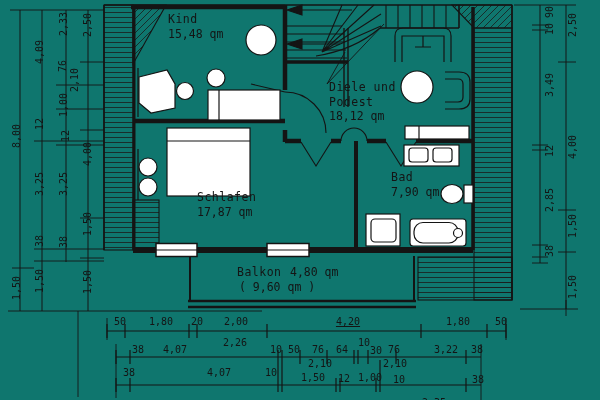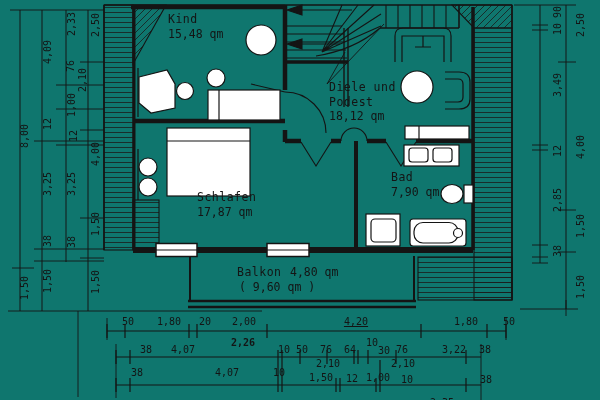--- a/index.html
+++ b/index.html
@@ -1,19 +1,19 @@
 <!DOCTYPE html>
 <html><head>
 <meta charset="utf-8">
 <style>
   html,body{margin:0;padding:0;background:#ffffff;}
   .stage{position:relative;width:600px;height:400px;background:#0f766e;overflow:hidden;
          font-family:"DejaVu Sans Mono","Liberation Mono",monospace;color:#141414;}
   .stage svg{position:absolute;left:0;top:0;}
-  #dims{position:absolute;left:12px;top:0;width:588px;height:400px;pointer-events:none;}
+  #dims{position:absolute;left:4px;top:0;width:588px;height:400px;pointer-events:none;}
   .dim{position:absolute;font:10px/1 "DejaVu Sans Mono","Liberation Mono",monospace;color:#141414;
        white-space:nowrap;transform:translate(-50%,-50%);}
   .dim.v{transform:translate(-50%,-50%) rotate(-90deg);}
   text{font-family:"DejaVu Sans Mono","Liberation Mono",monospace;fill:#141414;}
   .room-name{font-size:11.5px;letter-spacing:0.5px;}
   .room-area{font-size:11.5px;}
 </style>
 </head>
 <body>
 
@@ -173,21 +173,21 @@
       <span class="dim v" style="left: 569px; top: 147px;">4,00</span>
       <span class="dim v" style="left: 569px; top: 226px;">1,50</span>
       <span class="dim v" style="left: 569px; top: 287px;">1,50</span>
       <span class="dim" style="left: 116px; top: 322px;">50</span>
       <span class="dim" style="left: 157px; top: 322px;">1,80</span>
       <span class="dim" style="left: 193px; top: 322px;">20</span>
       <span class="dim" style="left: 232px; top: 322px;">2,00</span>
       <span class="dim" style="left: 344px; top: 322px; text-decoration: underline;">4,20</span>
       <span class="dim" style="left: 454px; top: 322px;">1,80</span>
       <span class="dim" style="left: 497px; top: 322px;">50</span>
-      <span class="dim" style="left: 231px; top: 343px; font-weight: bold;">2,26</span>
+      <span class="dim" style="left: 231px; top: 343px;">2,26</span>
       <span class="dim" style="left: 134px; top: 350px;">38</span>
       <span class="dim" style="left: 171px; top: 350px;">4,07</span>
       <span class="dim" style="left: 272px; top: 350px;">10</span>
       <span class="dim" style="left: 290px; top: 350px;">50</span>
       <span class="dim" style="left: 314px; top: 350px;">76</span>
       <span class="dim" style="left: 338px; top: 350px;">64</span>
       <span class="dim" style="left: 360px; top: 343px;">10</span>
       <span class="dim" style="left: 372px; top: 351px;">30</span>
       <span class="dim" style="left: 390px; top: 350px;">76</span>
       <span class="dim" style="left: 442px; top: 350px;">3,22</span>

